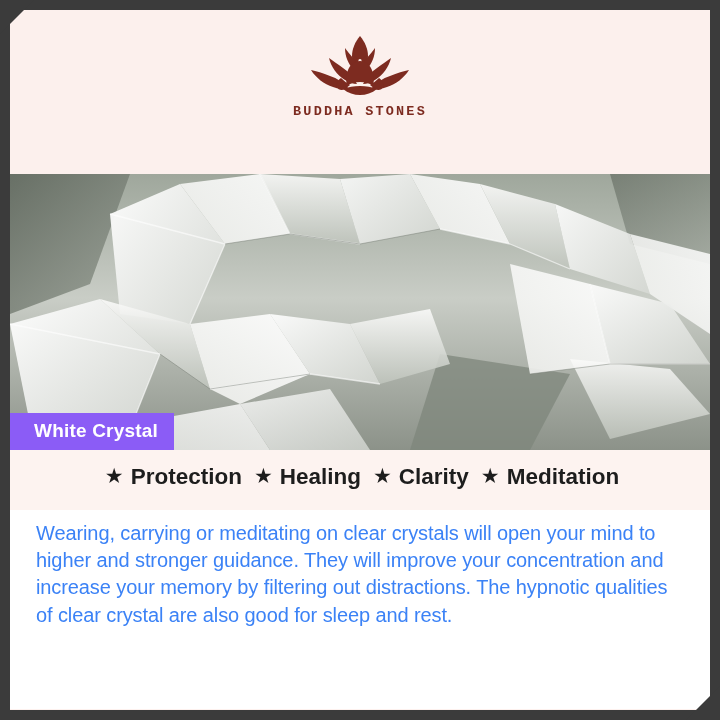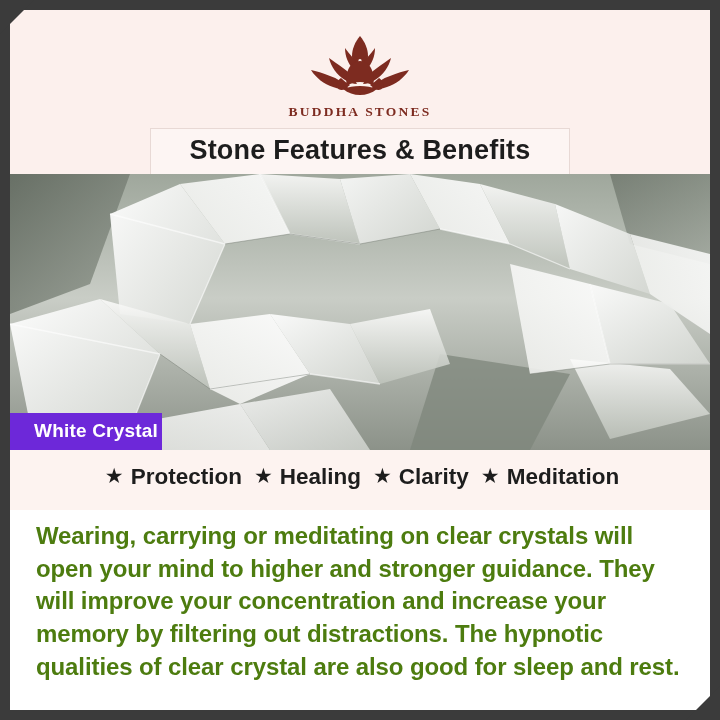--- a/index.html
+++ b/index.html
@@ -56,21 +56,21 @@
   .logo-wrap {
     padding-top: 18px;
     line-height: 0;
   }
   .brand-name {
     margin-top: 4px;
     font-size: 13.5px;
     letter-spacing: 2.2px;
     color: #7d2b20;
     font-weight: bold;
-    font-family: Liberation Serif, serif;
+    font-family: Liberation Mono, monospace;
   }
   .title-band {
     position: absolute;
     left: 140px;
     right: 140px;
     bottom: 0;
     background: #fdf5f3;
     border-top: 1px solid #e8d9d5;
     border-left: 1px solid #e8d9d5;
     border-right: 1px solid #e8d9d5;
@@ -89,25 +89,25 @@
     position: relative;
     height: 276px;
     overflow: hidden;
     background: #bfc3bd;
   }
   .photo-svg { display: block; width: 700px; height: 276px; }
   .photo-label {
     position: absolute;
     left: 0;
     bottom: 0;
-    background: #6d28d9;
+    background: #8b5cf6;
     color: #ffffff;
     font-size: 19px;
     font-weight: bold;
-    padding: 7px 4px 8px 24px;
+    padding: 7px 16px 8px 24px;
     letter-spacing: 0.2px;
   }
   
   .benefits {
     background: #fdf3f0;
     padding: 14px 0 20px 0;
     text-align: center;
     white-space: nowrap;
   }
   .benefit {
@@ -120,26 +120,25 @@
   .star {
     display: inline-block;
     font-size: 21px;
     color: #1d1d1d;
     margin: 0 3px 0 8px;
     vertical-align: 1px;
   }
   .body-text {
     background: #ffffff;
     padding: 10px 24px 18px 26px;
-    font-size: 24px;
+    font-size: 20px;
     line-height: 1.36;
-    color: #4d7c0f;
+    color: #3b82f6;
     font-family: "Liberation Sans", sans-serif;
     letter-spacing: -0.1px;
-    font-weight: bold;
   }
   .bottom-fill {
     background: #ffffff;
     height: 62px;
   }
 </style>
 </head>
 <body>
 
 <div class="poster">
@@ -165,23 +164,20 @@
             <circle cx="75" cy="25" r="6.2"></circle>
             <path d="M75 33 c-7 0 -12 6 -13 13 c-1 5 -1 9 0 12 c4 -3 8 -4 13 -4 c5 0 9 1 13 4 c1 -3 1 -7 0 -12 c-1 -7 -6 -13 -13 -13z"></path>
             <path d="M56 50 c-3 2 -5 6 -4 9 c1 3 5 4 8 2 l5 -4 c-3 -2 -6 -4 -9 -7z"></path>
             <path d="M94 50 c3 2 5 6 4 9 c-1 3 -5 4 -8 2 l-5 -4 c3 -2 6 -4 9 -7z"></path>
             <path d="M58 61 c5 4 11 6 17 6 c6 0 12 -2 17 -6 c-5 -2 -11 -3 -17 -3 c-6 0 -12 1 -17 3z"></path>
           </g>
         </svg>
       </div>
       <div class="brand-name">BUDDHA STONES</div>
 
-      <div class="title-band">
-        <h1>Stone Features &amp; Benefits</h1>
-      </div>
     </div>
 
     <div class="photo">
       <svg class="photo-svg" viewBox="0 0 700 276" preserveAspectRatio="none">
         <defs>
           <linearGradient id="bg" x1="0" y1="0" x2="0" y2="1">
             <stop offset="0%" stop-color="#9fa79c"></stop>
             <stop offset="45%" stop-color="#c9cdc6"></stop>
             <stop offset="100%" stop-color="#8c9289"></stop>
           </linearGradient>

